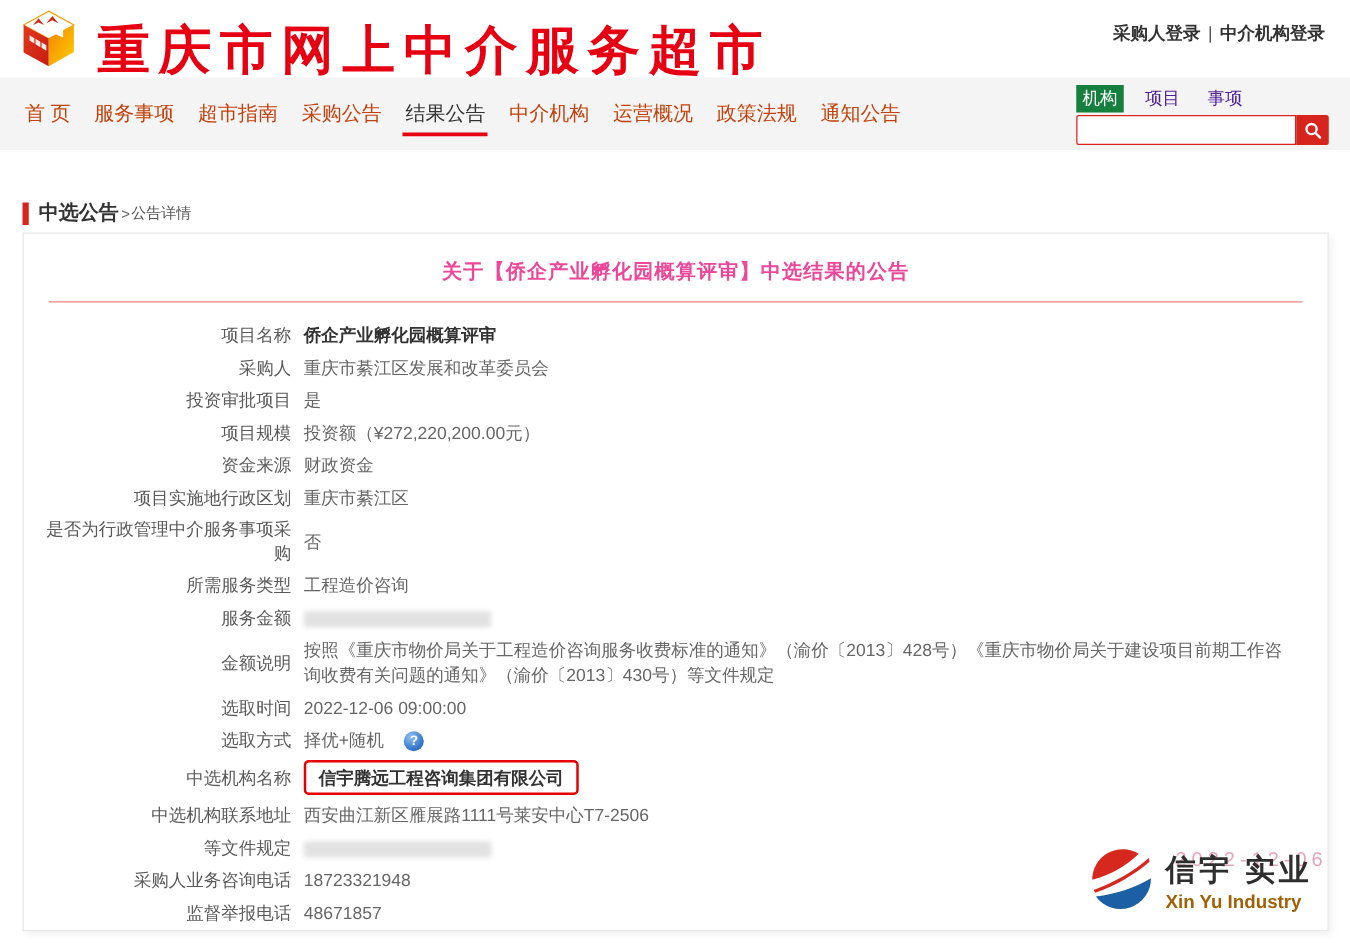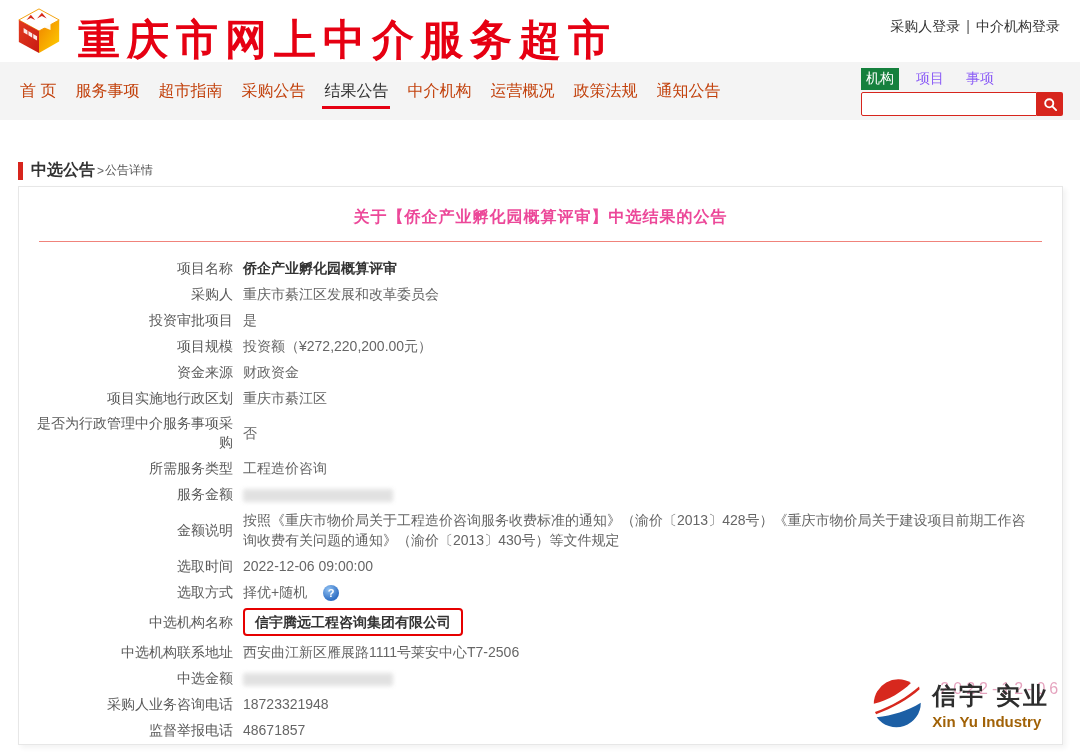--- a/index.html
+++ b/index.html
@@ -6,36 +6,36 @@
   html,body { width:1080px; height:754px; background:#ffffff;
     font-family:"Liberation Sans","DejaVu Sans",sans-serif; }
   body { position:relative; overflow:hidden; }
 
   
   .header { position:relative; height:62px; background:#fff; }
   .logo-cube { position:absolute; left:15px; top:7px; width:48px; height:48px; }
   .site-title { position:absolute; left:78px; top:12px; font-size:42px; font-weight:bold;
     color:#e60012; letter-spacing:7px; white-space:nowrap; }
   .login-links { position:absolute; right:20px; top:18px; font-size:14px; color:#333; }
-  .login-links a { color:#333; text-decoration:none; cursor:pointer; }
+  .login-links a { color:#333; text-decoration:none; cursor:pointer;font-weight:bold; }
   .login-divider { margin:0 6px; color:#555; }
 
   
   .navband { position:relative; height:58px; background:#f4f4f4; }
   .nav-list { position:absolute; left:18px; top:0; height:58px; display:flex;
     align-items:center; gap:15px; }
   .nav-item { font-size:16px; color:#c2410c; cursor:pointer; padding:4px 2px; position:relative;
     white-space:nowrap; }
   .nav-item.active { color:#333; }
   .nav-item.active::after { content:""; position:absolute; left:0; right:0; bottom:-3px;
     height:3px; background:#e60012; }
 
   .search-widget { position:absolute; right:17px; top:6px; width:202px; }
   .search-tabs { display:flex; align-items:flex-end; gap:12px; margin-bottom:2px; }
-  .search-tab { font-size:14px; color:#8b5cf6; cursor:pointer; padding:2px 5px; }
+  .search-tab { font-size:14px; color:#4c1d95; cursor:pointer; padding:2px 5px; }
   .search-tab.active { background:#15803d; color:#fff; }
   .search-row { display:flex; }
   .search-input { width:176px; height:24px; border:1px solid #d7251d; border-radius:2px 0 0 2px;
     outline:none; padding:0 6px; font-size:13px; }
   .search-button { width:26px; height:24px; background:#d7251d; border:none; cursor:pointer;
     display:flex; align-items:center; justify-content:center; border-radius:0 2px 2px 0; }
 
   
   .breadcrumb { position:absolute; left:18px; top:160px; display:flex; align-items:center; }
   .crumb-bar { width:5px; height:18px; background:#d7251d; margin-right:8px; }
@@ -199,21 +199,21 @@
       </div>
       <div class="row">
         <div class="row-label">中选机构名称</div>
         <div class="row-value bold"><span class="highlight-box">信宇腾远工程咨询集团有限公司</span></div>
       </div>
       <div class="row">
         <div class="row-label">中选机构联系地址</div>
         <div class="row-value">西安曲江新区雁展路1111号莱安中心T7-2506</div>
       </div>
       <div class="row">
-        <div class="row-label">中选金额</div>
+        <div class="row-label">等文件规定</div>
         <div class="row-value"><span class="redacted"></span></div>
       </div>
       <div class="row">
         <div class="row-label">采购人业务咨询电话</div>
         <div class="row-value">18723321948</div>
       </div>
       <div class="row">
         <div class="row-label">监督举报电话</div>
         <div class="row-value">48671857</div>
       </div>

